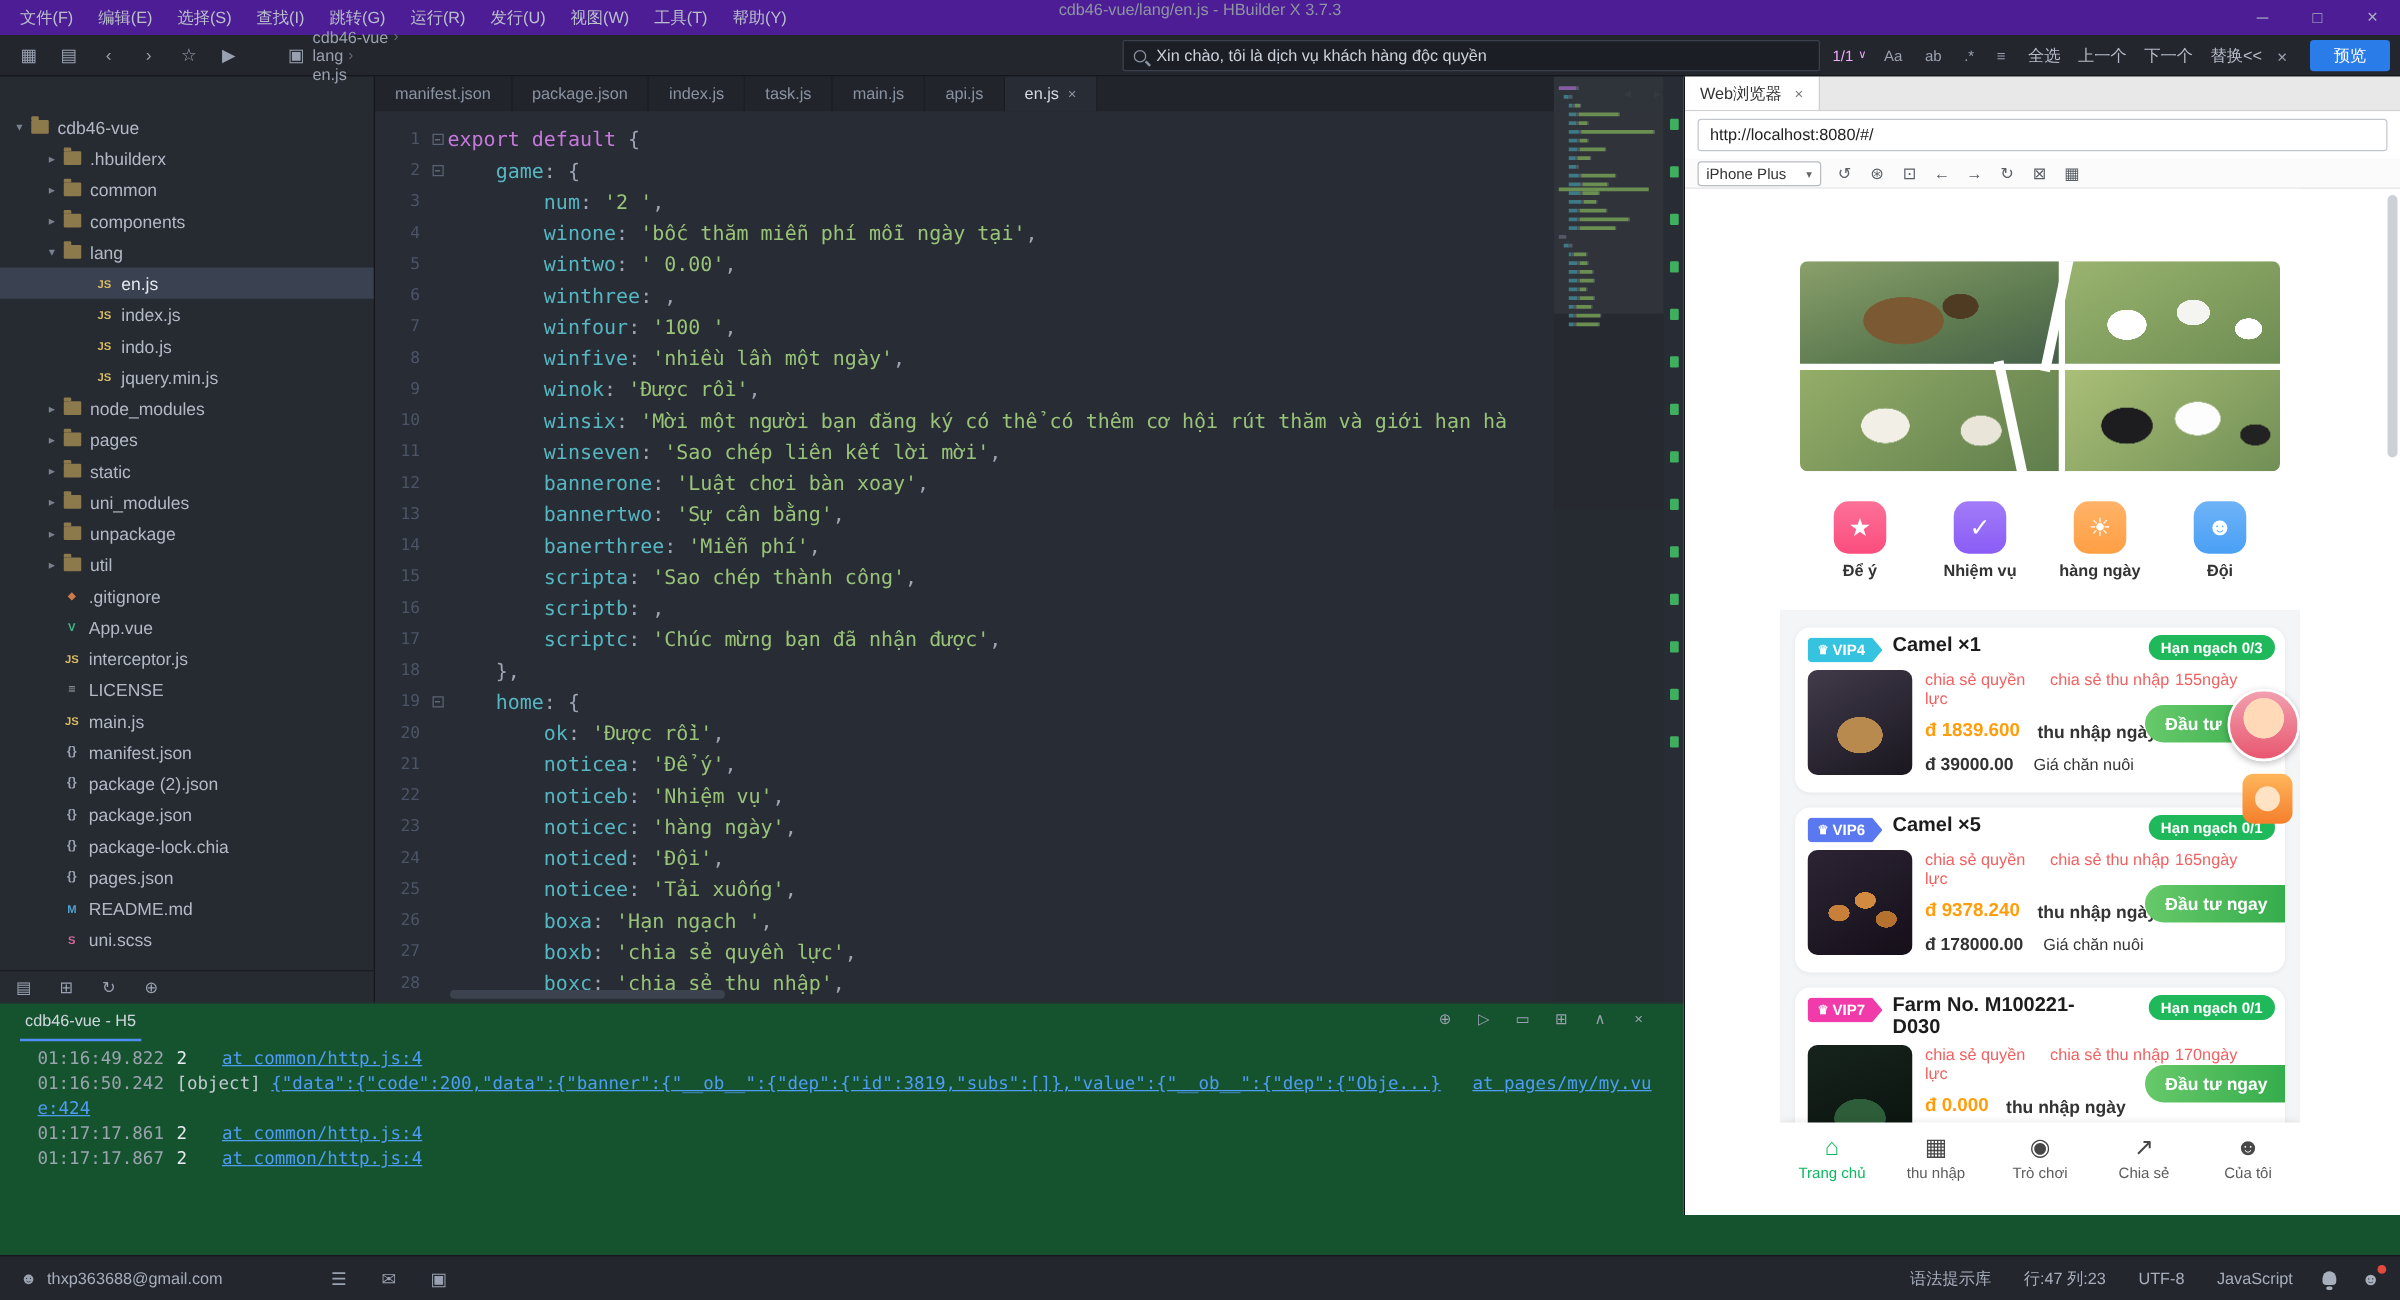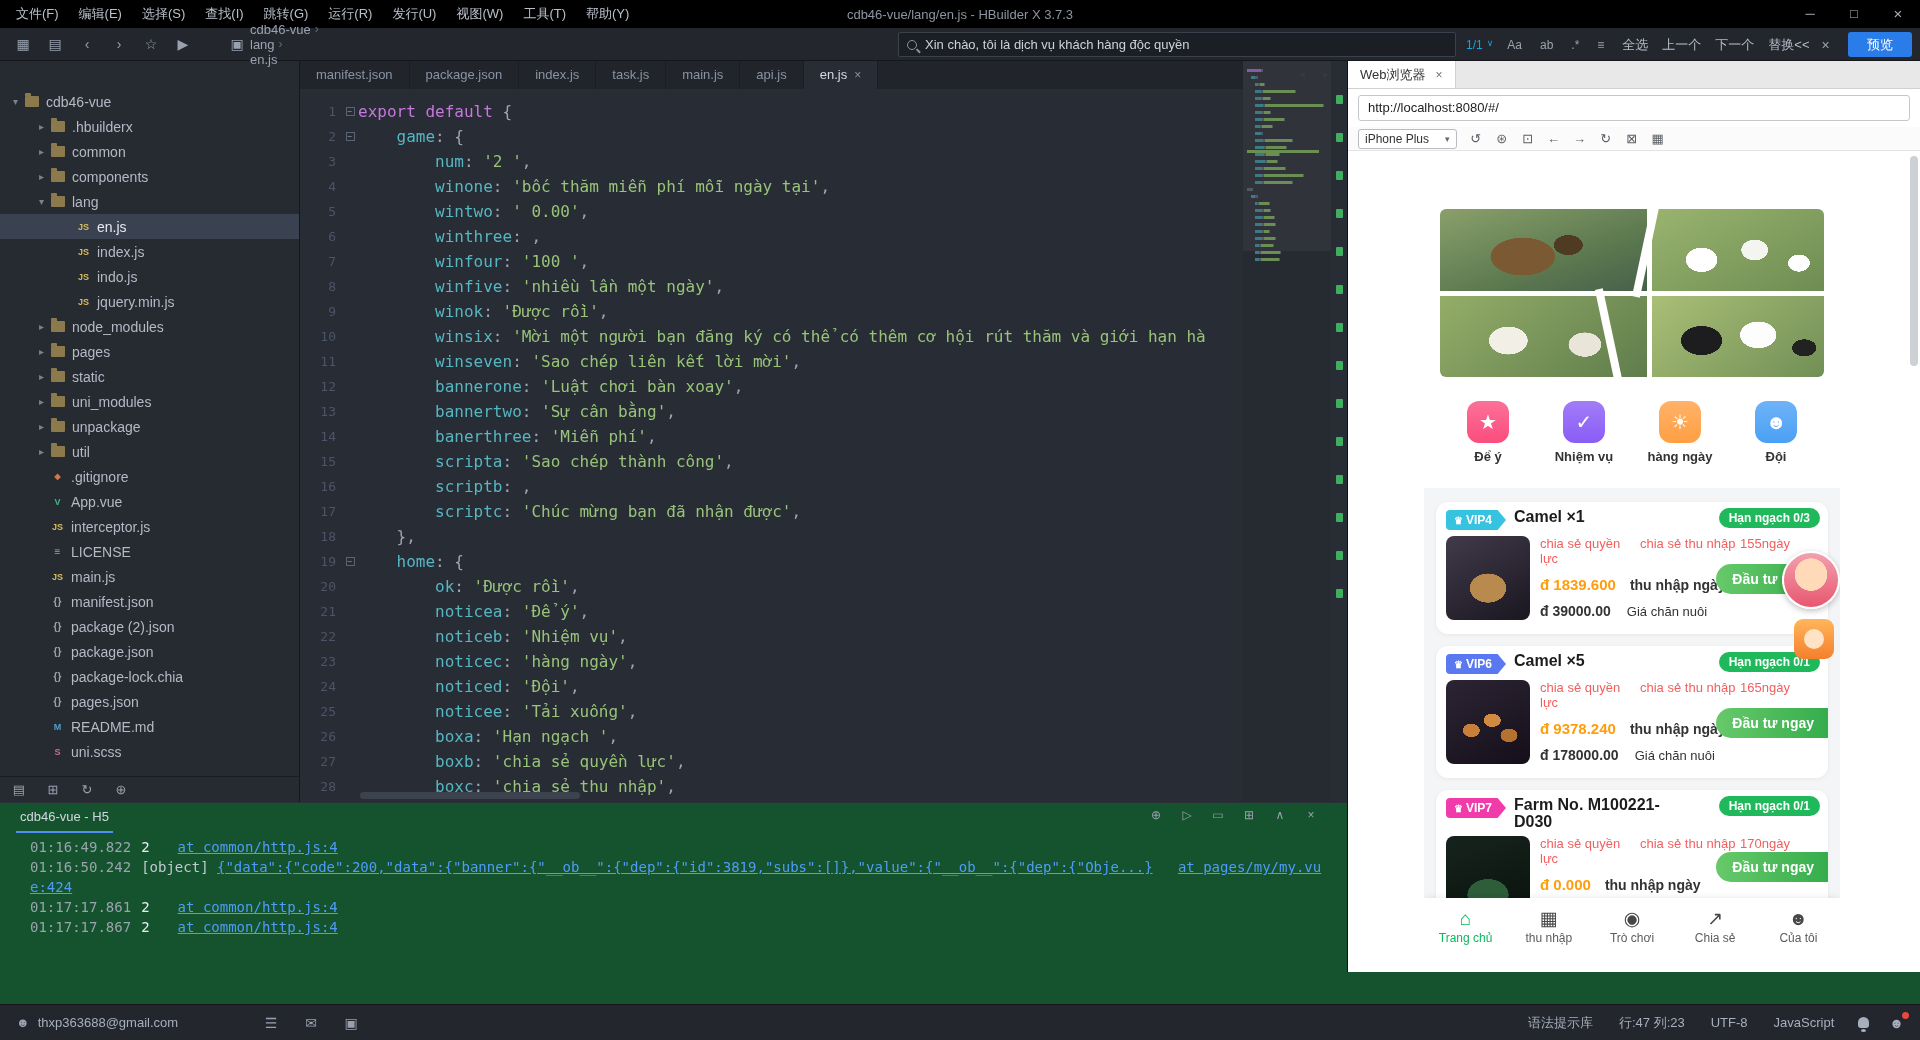--- a/index.html
+++ b/index.html
@@ -1,21 +1,21 @@
 <!DOCTYPE html>
 <html><head>
 <meta charset="utf-8">
 <style>
 *{margin:0;padding:0;box-sizing:border-box}
 html,body{width:1920px;height:1040px;overflow:hidden;background:#1b1e24;font-family:"Liberation Sans",sans-serif}
 body{position:relative;color:#c8ccd4}
 .ico{display:inline-block;min-width:18px;text-align:center;color:#99a1b0;font-size:14px;cursor:default}
 
 
-.titlebar{position:absolute;top:0;left:0;right:0;height:28px;background:#000000;display:flex;align-items:center;z-index:20}
+.titlebar{position:absolute;top:0;left:0;right:0;height:28px;background:#4c1d95;display:flex;z-index:20}
 .menubar{display:flex;padding-left:6px}
 .menu-item{padding:0 10px;line-height:28px;font-size:13px;color:#b9c0cb;cursor:default}
 .win-title{position:absolute;left:50%;transform:translateX(-50%);font-size:13px;color:#8d95a3;white-space:nowrap}
 .win-controls{margin-left:auto;display:flex;height:28px}
 .wc{width:44px;text-align:center;line-height:28px;font-size:13px;color:#aab1bd}
 .wc-close{font-size:15px}
 
 
 .toolbar{position:absolute;top:28px;left:0;right:0;height:33px;background:#23262d;border-bottom:1px solid #15171c;display:flex;align-items:center;z-index:20}
 .tb-icons{display:flex;gap:14px;padding-left:14px}
@@ -23,21 +23,21 @@
 .crumb-wrap{display:flex;align-items:center;margin-left:36px;gap:4px}
 .crumb-item{display:flex;align-items:center;gap:4px}
 .crumb{font-size:13px;color:#9aa2b0}
 .sep{color:#646c7a;font-size:12px}
 .crumb-item:last-child .sep{display:none}
 .find{position:absolute;left:898px;top:4px;height:25px;display:flex;align-items:center;gap:10px}
 .find-input{width:558px;height:25px;background:#1b1e25;border:1px solid #3a414d;border-radius:2px;display:flex;align-items:center;padding:0 8px;gap:8px}
 .lens{width:10px;height:10px;border:1.5px solid #8a93a2;border-radius:50%;position:relative;flex:none}
 .lens::after{content:"";position:absolute;width:5px;height:1.5px;background:#8a93a2;transform:rotate(45deg);left:8px;top:9px}
 .find-val{font-size:13px;color:#cdd3dc;white-space:nowrap;overflow:hidden;flex:1}
-.find-matches{font-size:12px;color:#0ea5e9;display:flex;align-items:flex-start;gap:4px}
+.find-matches{font-size:12px;color:#f0abfc;display:flex;align-items:flex-start;gap:4px}
 .find-tool{font-size:12px;color:#9aa2b0;padding:2px 4px;border-radius:2px}
 .find-btn{font-size:13px;color:#b6bdc9;white-space:nowrap;cursor:default}
 .find-close{font-size:14px;color:#9aa2b0;margin-left:2px}
 .preview-btn{position:absolute;right:8px;top:4px;width:64px;height:25px;background:#2a7ce9;border:none;border-radius:3px;color:#fff;font-size:13px;font-family:inherit}
 
 
 .sidebar{position:absolute;top:61px;left:0;width:300px;bottom:238px;background:#262a31;border-right:1px solid #15171c;overflow:hidden}
 .tree{padding-top:28px}
 .trow{height:25px;display:flex;align-items:center;font-size:14px;color:#b3bac6;white-space:nowrap;cursor:default}
 .trow.sel{background:#3a4150;color:#e6e9ee}

